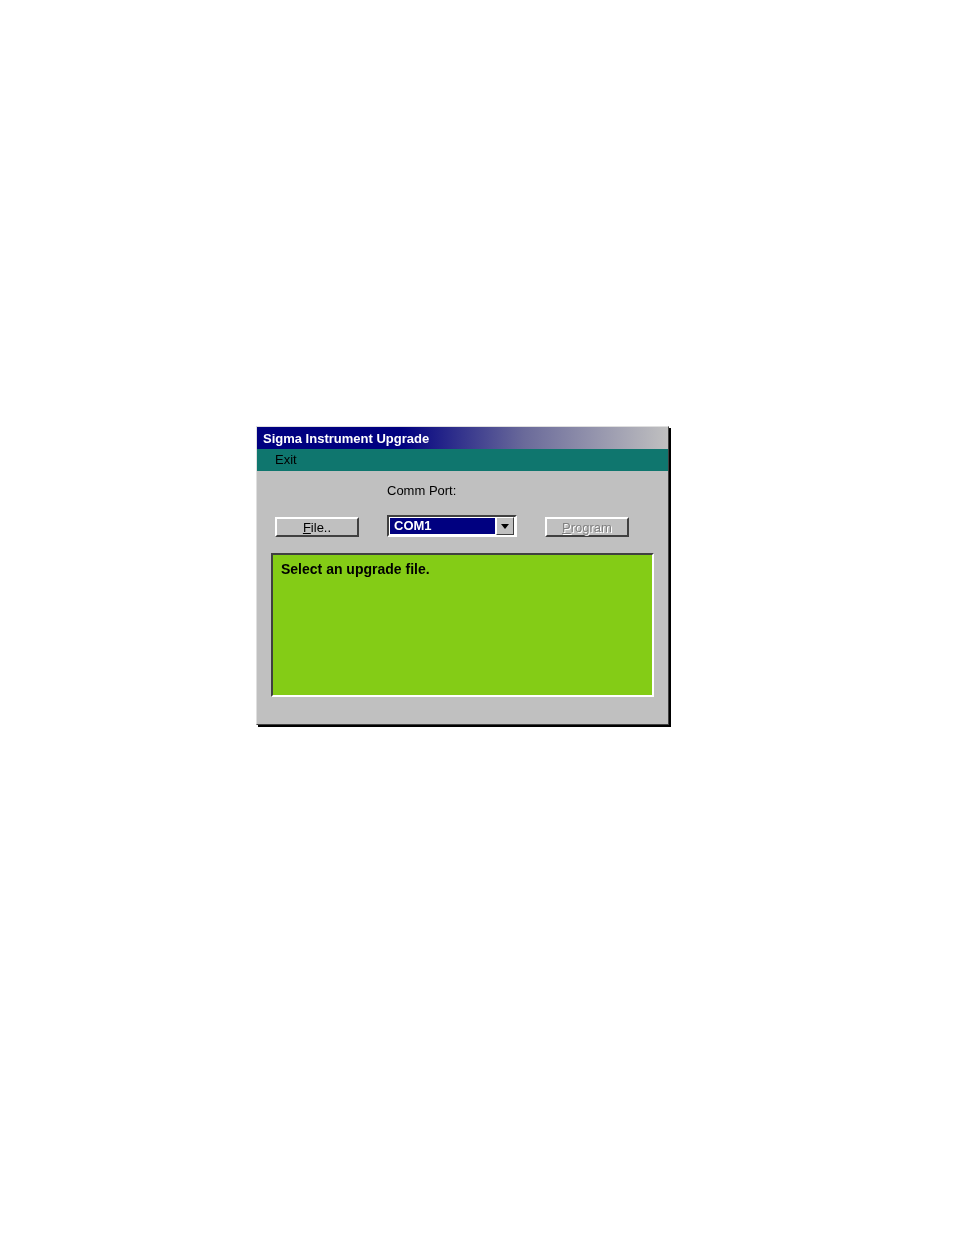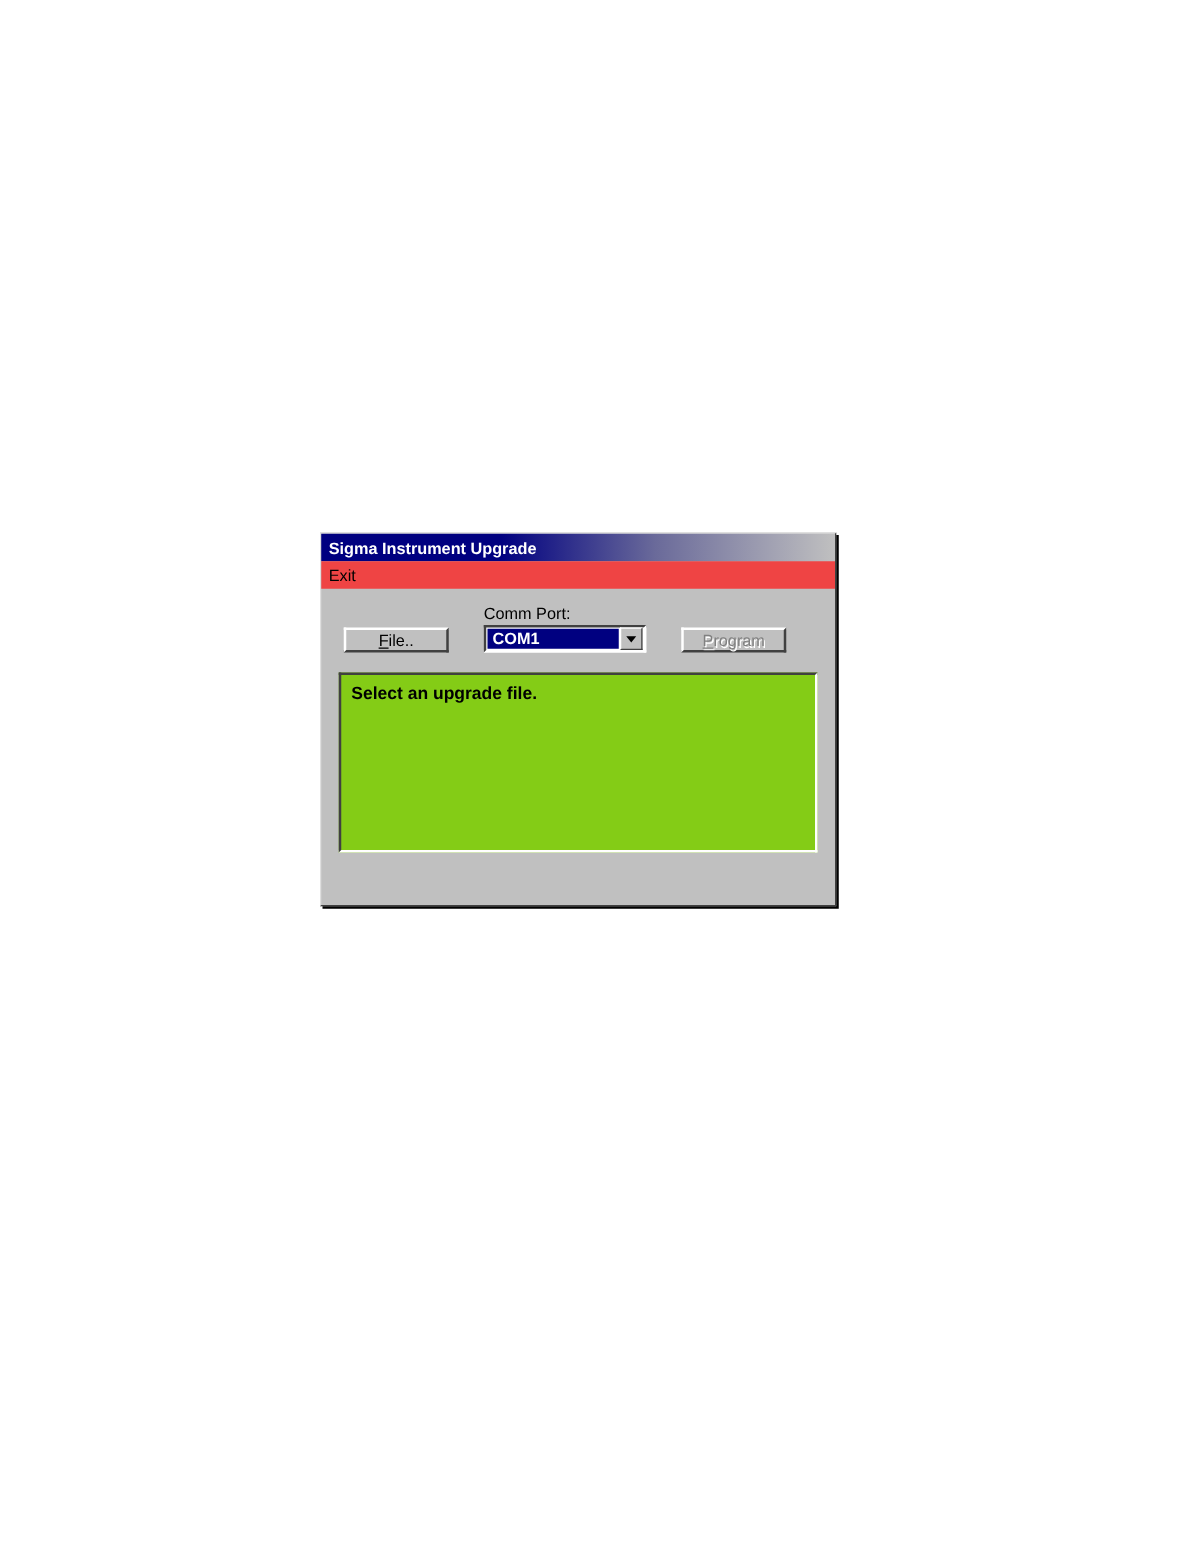--- a/index.html
+++ b/index.html
@@ -37,25 +37,24 @@
     background: linear-gradient(to right, #000080 0%, #000080 35%, #6a6a9a 65%, #c0c0c0 100%);
     color: #ffffff;
     font-weight: bold;
     font-size: 13px;
     padding: 3px 6px;
     display: flex;
     align-items: flex-end;
   }
   .menubar {
     height: 22px;
-    background: #ef4444;
-    padding: 2px 0;
+    background: #0f766e;
+    padding: 2px 12px;
     font-size: 13px;
     display: flex;
-    align-items: center;
   }
   .menubar-item {
     padding: 1px 6px;
     cursor: default;
   }
   .controls-row {
     display: flex;
     align-items: flex-end;
     padding: 12px 18px 16px 18px;
     gap: 28px;
@@ -78,21 +77,21 @@
   .button.disabled {
     color: #808080;
     text-shadow: 1px 1px 0 #ffffff;
   }
   .underline-first::first-letter {
     text-decoration: underline;
   }
   .comm-group {
     display: flex;
     flex-direction: column;
-    gap: 2px;
+    gap: 17px;
   }
   .comm-label {
     font-size: 13px;
   }
   .dropdown {
     width: 130px;
     height: 22px;
     background: #ffffff;
     border-top: 2px solid #404040;
     border-left: 2px solid #404040;

